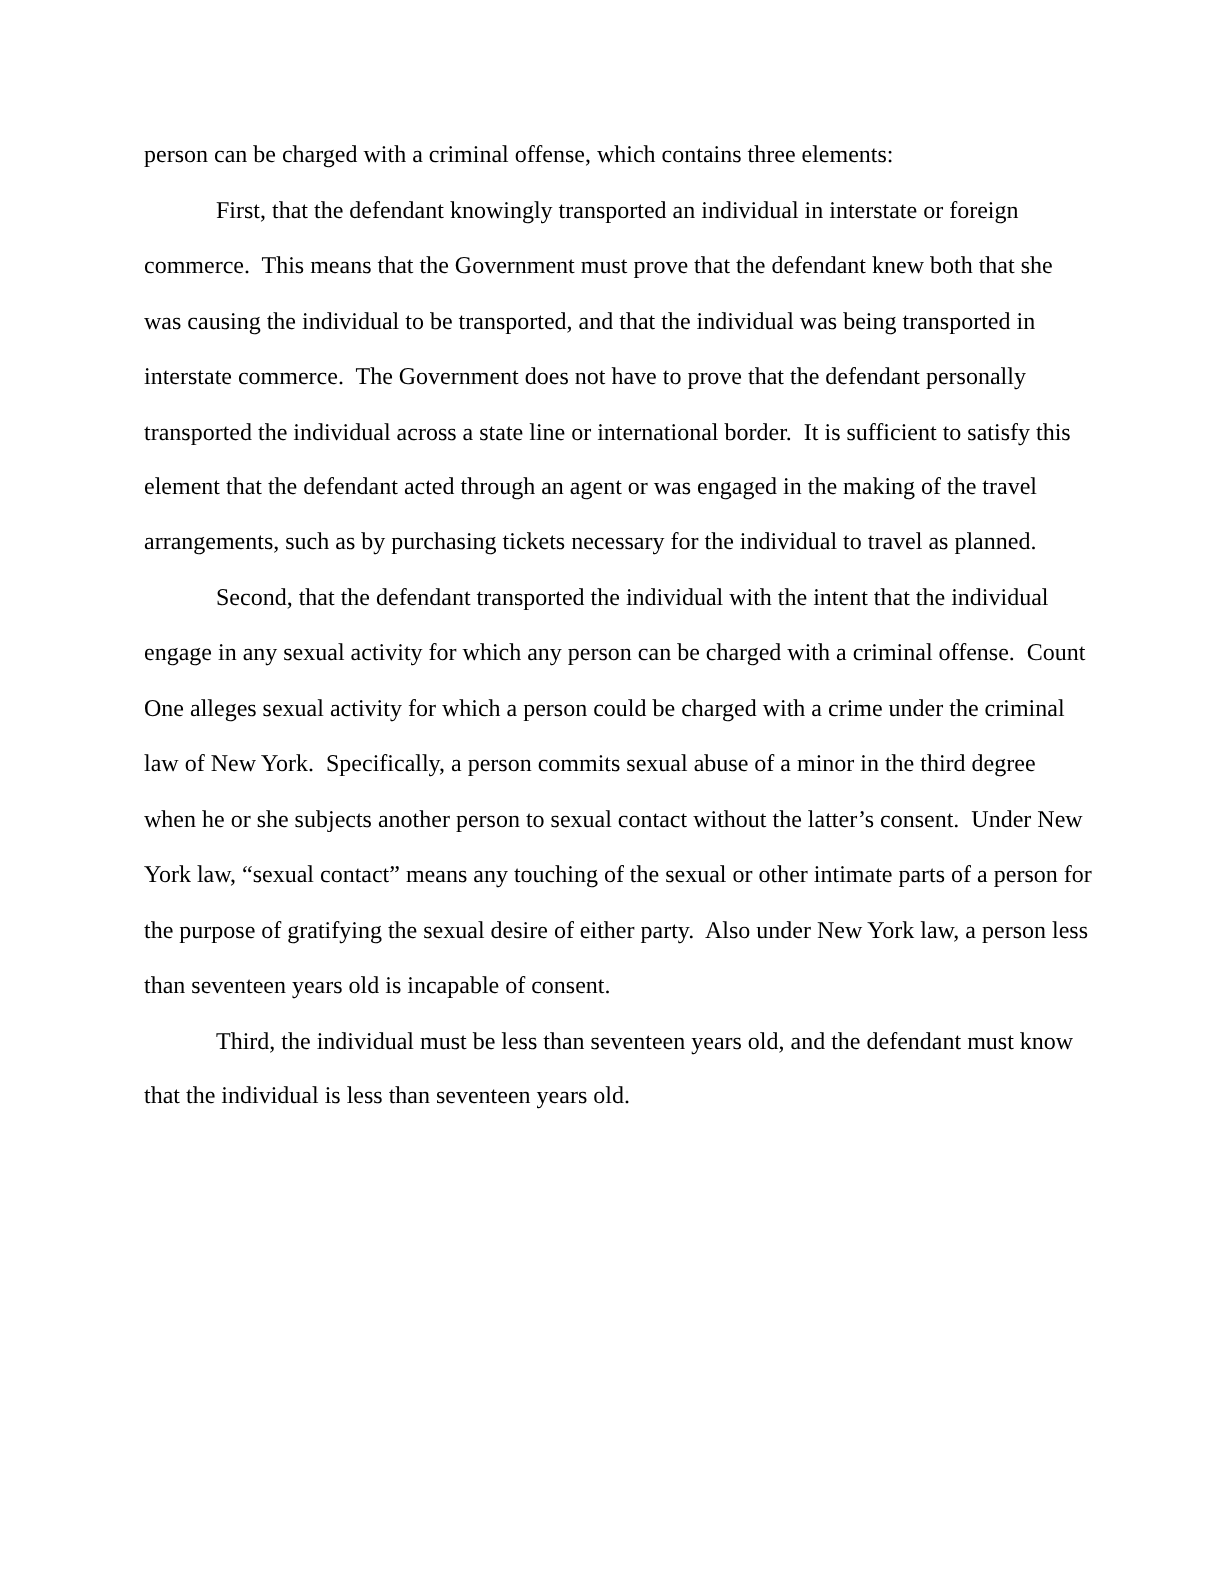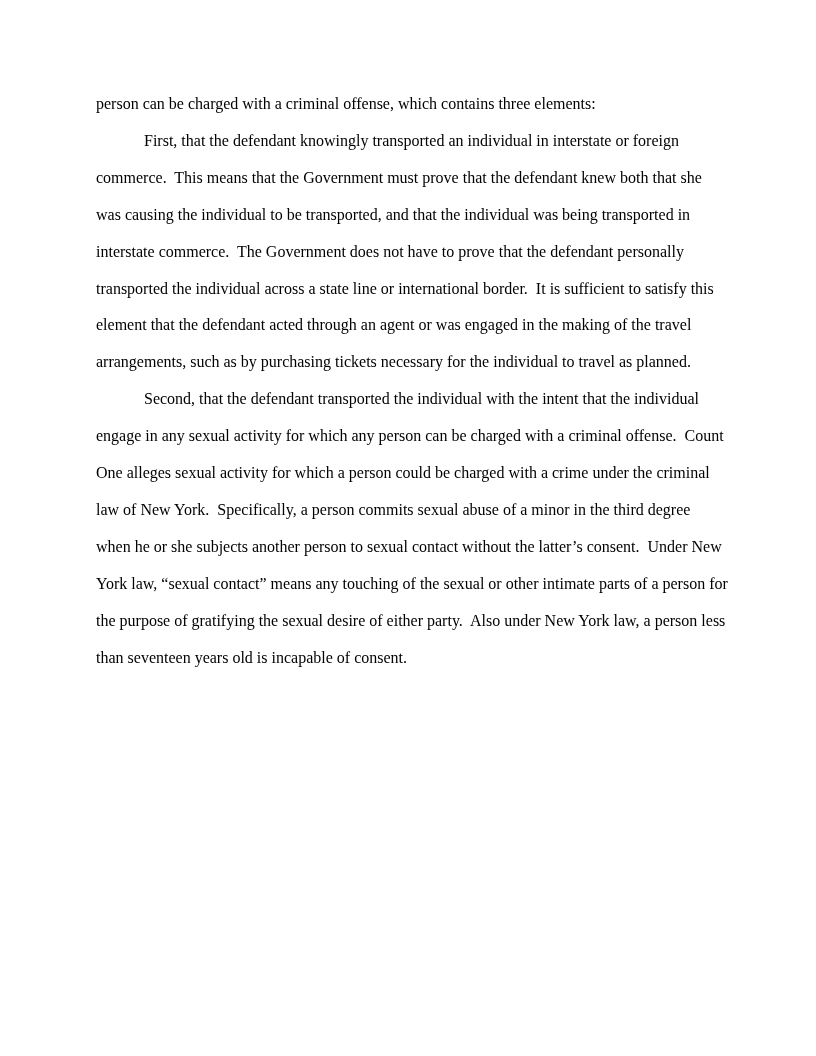--- a/index.html
+++ b/index.html
@@ -45,15 +45,16 @@
   }
 </style>
 </head>
 <body>
 
 <div class="page">
   <div class="content">
     <p><span class="lead"></span><span>person can be charged with a criminal offense, which contains three elements:</span></p>
     <p class="indent"><span class="lead">First</span><span>, that the defendant knowingly transported an individual in interstate or foreign commerce.  This means that the Government must prove that the defendant knew both that she was causing the individual to be transported, and that the individual was being transported in interstate commerce.  The Government does not have to prove that the defendant personally transported the individual across a state line or international border.  It is sufficient to satisfy this element that the defendant acted through an agent or was engaged in the making of the travel arrangements, such as by purchasing tickets necessary for the individual to travel as planned.</span></p>
     <p class="indent"><span class="lead">Second</span><span>, that the defendant transported the individual with the intent that the individual engage in any sexual activity for which any person can be charged with a criminal offense.  Count One alleges sexual activity for which a person could be charged with a crime under the criminal law of New York.  Specifically, a person commits sexual abuse of a minor in the third degree when he or she subjects another person to sexual contact without the latter’s consent.  Under New York law, “sexual contact” means any touching of the sexual or other intimate parts of a person for the purpose of gratifying the sexual desire of either party.  Also under New York law, a person less than seventeen years old is incapable of consent.</span></p>
+    <p class="indent"><span class="lead">Third</span><span>, the individual must be less than seventeen years old, and the defendant must know that the individual is less than seventeen years old.</span></p>
   </div>
   <div class="page-number">5</div>
 </div>
 
 </body></html>

